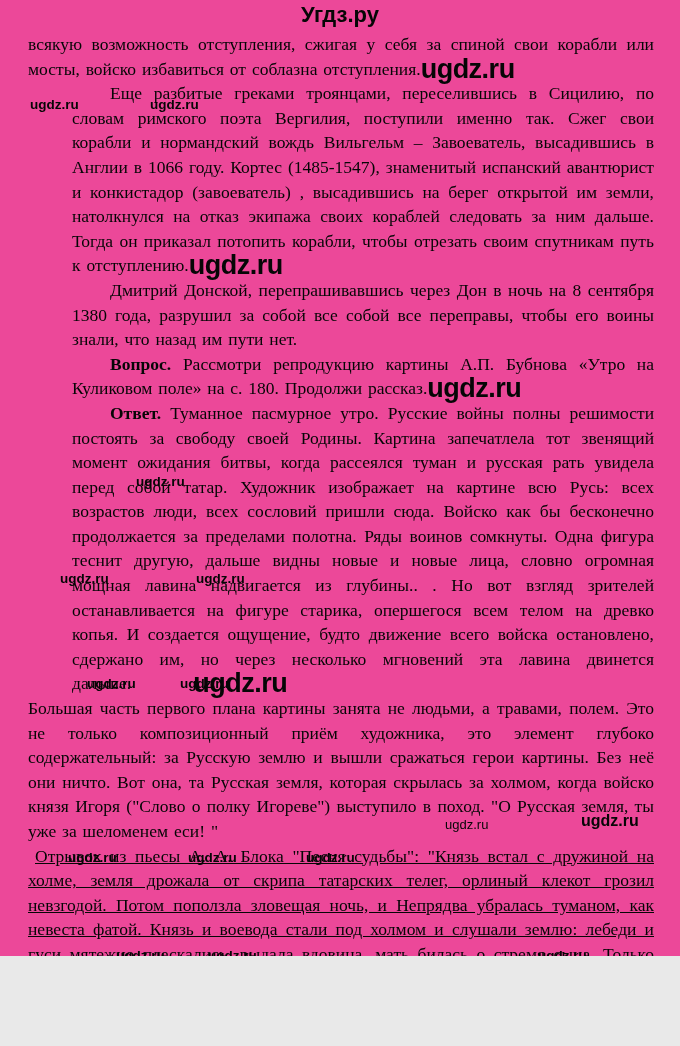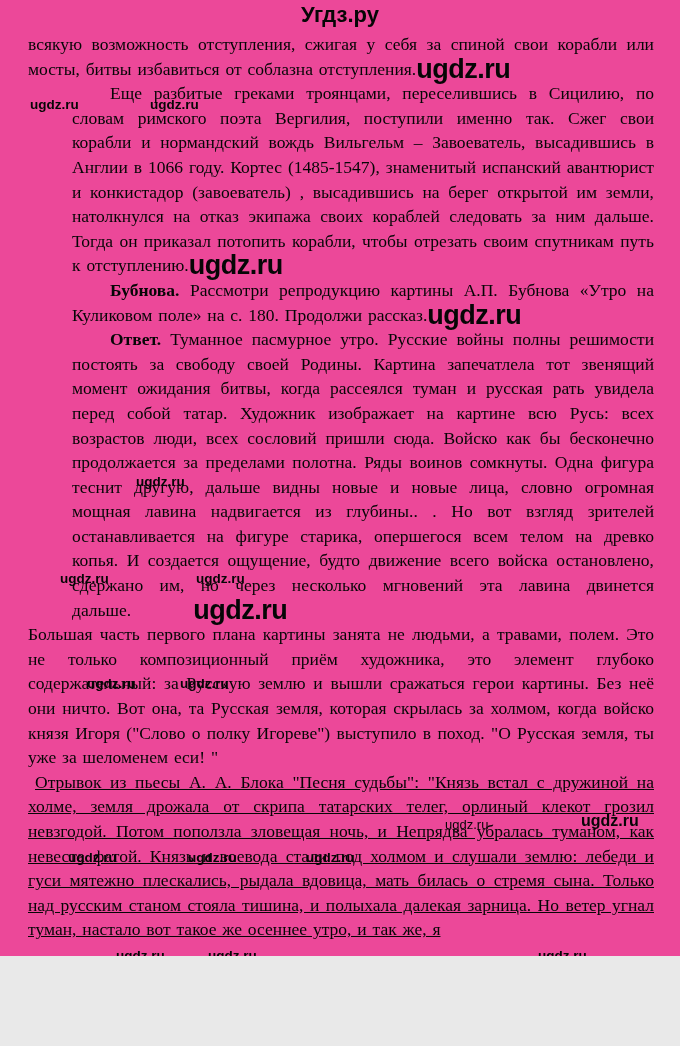--- a/index.html
+++ b/index.html
@@ -65,26 +65,27 @@
 </style>
 </head>
 <body>
 
 <div class="page">
 
   <div class="site-title">Угдз.ру</div>
 
   <div class="body-text">
 
-    <p><span>всякую возможность отступления, сжигая у себя за спиной свои корабли или мосты, битвы избавиться от соблазна отступления.</span><span class="wm-big">ugdz.ru</span></p>
+    <p><span>всякую возможность отступления, сжигая у себя за спиной свои корабли или мосты, войско избавиться от соблазна отступления.</span><span class="wm-big">ugdz.ru</span></p>
 
     <p class="indent"><span>Еще разбитые греками троянцами, переселившись в Сицилию, по словам римского поэта Вергилия, поступили именно так. Сжег свои корабли и нормандский вождь Вильгельм – Завоеватель, высадившись в Англии в 1066 году. Кортес (1485-1547), знаменитый испанский авантюрист и конкистадор (завоеватель) , высадившись на берег открытой им земли, натолкнулся на отказ экипажа своих кораблей следовать за ним дальше. Тогда он приказал потопить корабли, чтобы отрезать своим спутникам путь к отступлению.</span><span class="wm-big">ugdz.ru</span></p>
 
+    <p class="indent"><span>Дмитрий Донской, перепрашивавшись через Дон в ночь на 8 сентября 1380 года, разрушил за собой все собой все переправы, чтобы его воины знали, что назад им пути нет.</span></p>
 
-    <p class="indent"><b class="lead">Бубнова.</b> <span>Рассмотри репродукцию картины А.П. Бубнова «Утро на Куликовом поле» на с. 180. Продолжи рассказ.</span><span class="wm-big">ugdz.ru</span></p>
+    <p class="indent"><b class="lead">Вопрос.</b> <span>Рассмотри репродукцию картины А.П. Бубнова «Утро на Куликовом поле» на с. 180. Продолжи рассказ.</span><span class="wm-big">ugdz.ru</span></p>
 
     <p class="indent"><b class="lead">Ответ.</b> <span>Туманное пасмурное утро. Русские войны полны решимости постоять за свободу своей Родины. Картина запечатлела тот звенящий момент ожидания битвы, когда рассеялся туман и русская рать увидела перед собой татар. Художник изображает на картине всю Русь: всех возрастов люди, всех сословий пришли сюда. Войско как бы бесконечно продолжается за пределами полотна. Ряды воинов сомкнуты. Одна фигура теснит другую, дальше видны новые и новые лица, словно огромная мощная лавина надвигается из глубины.. . Но вот взгляд зрителей останавливается на фигуре старика, опершегося всем телом на древко копья. И создается ощущение, будто движение всего войска остановлено, сдержано им, но через несколько мгновений эта лавина двинется дальше.</span><span class="wm-big wm-push">ugdz.ru</span></p>
 
     <p><span>Большая часть первого плана картины занята не людьми, а травами, полем. Это не только композиционный приём художника, это элемент глубоко содержательный: за Русскую землю и вышли сражаться герои картины. Без неё они ничто. Вот она, та Русская земля, которая скрылась за холмом, когда войско князя Игоря ("Слово о полку Игореве") выступило в поход. "О Русская земля, ты уже за шеломенем еси! "</span></p>
 
     <p class="tiny-indent"><span>Отрывок из пьесы А. А. Блока "Песня судьбы": "Князь встал с дружиной на холме, земля дрожала от скрипа татарских телег, орлиный клекот грозил невзгодой. Потом поползла зловещая ночь, и Непрядва убралась туманом, как невеста фатой. Князь и воевода стали под холмом и слушали землю: лебеди и гуси мятежно плескались, рыдала вдовица, мать билась о стремя сына. Только над русским станом стояла тишина, и полыхала далекая зарница. Но ветер угнал туман, настало вот такое же осеннее утро, и так же, я</span></p>
 
   </div>
 
   <span class="wm-s" style="left:30px;  top:98px;">ugdz.ru</span>

